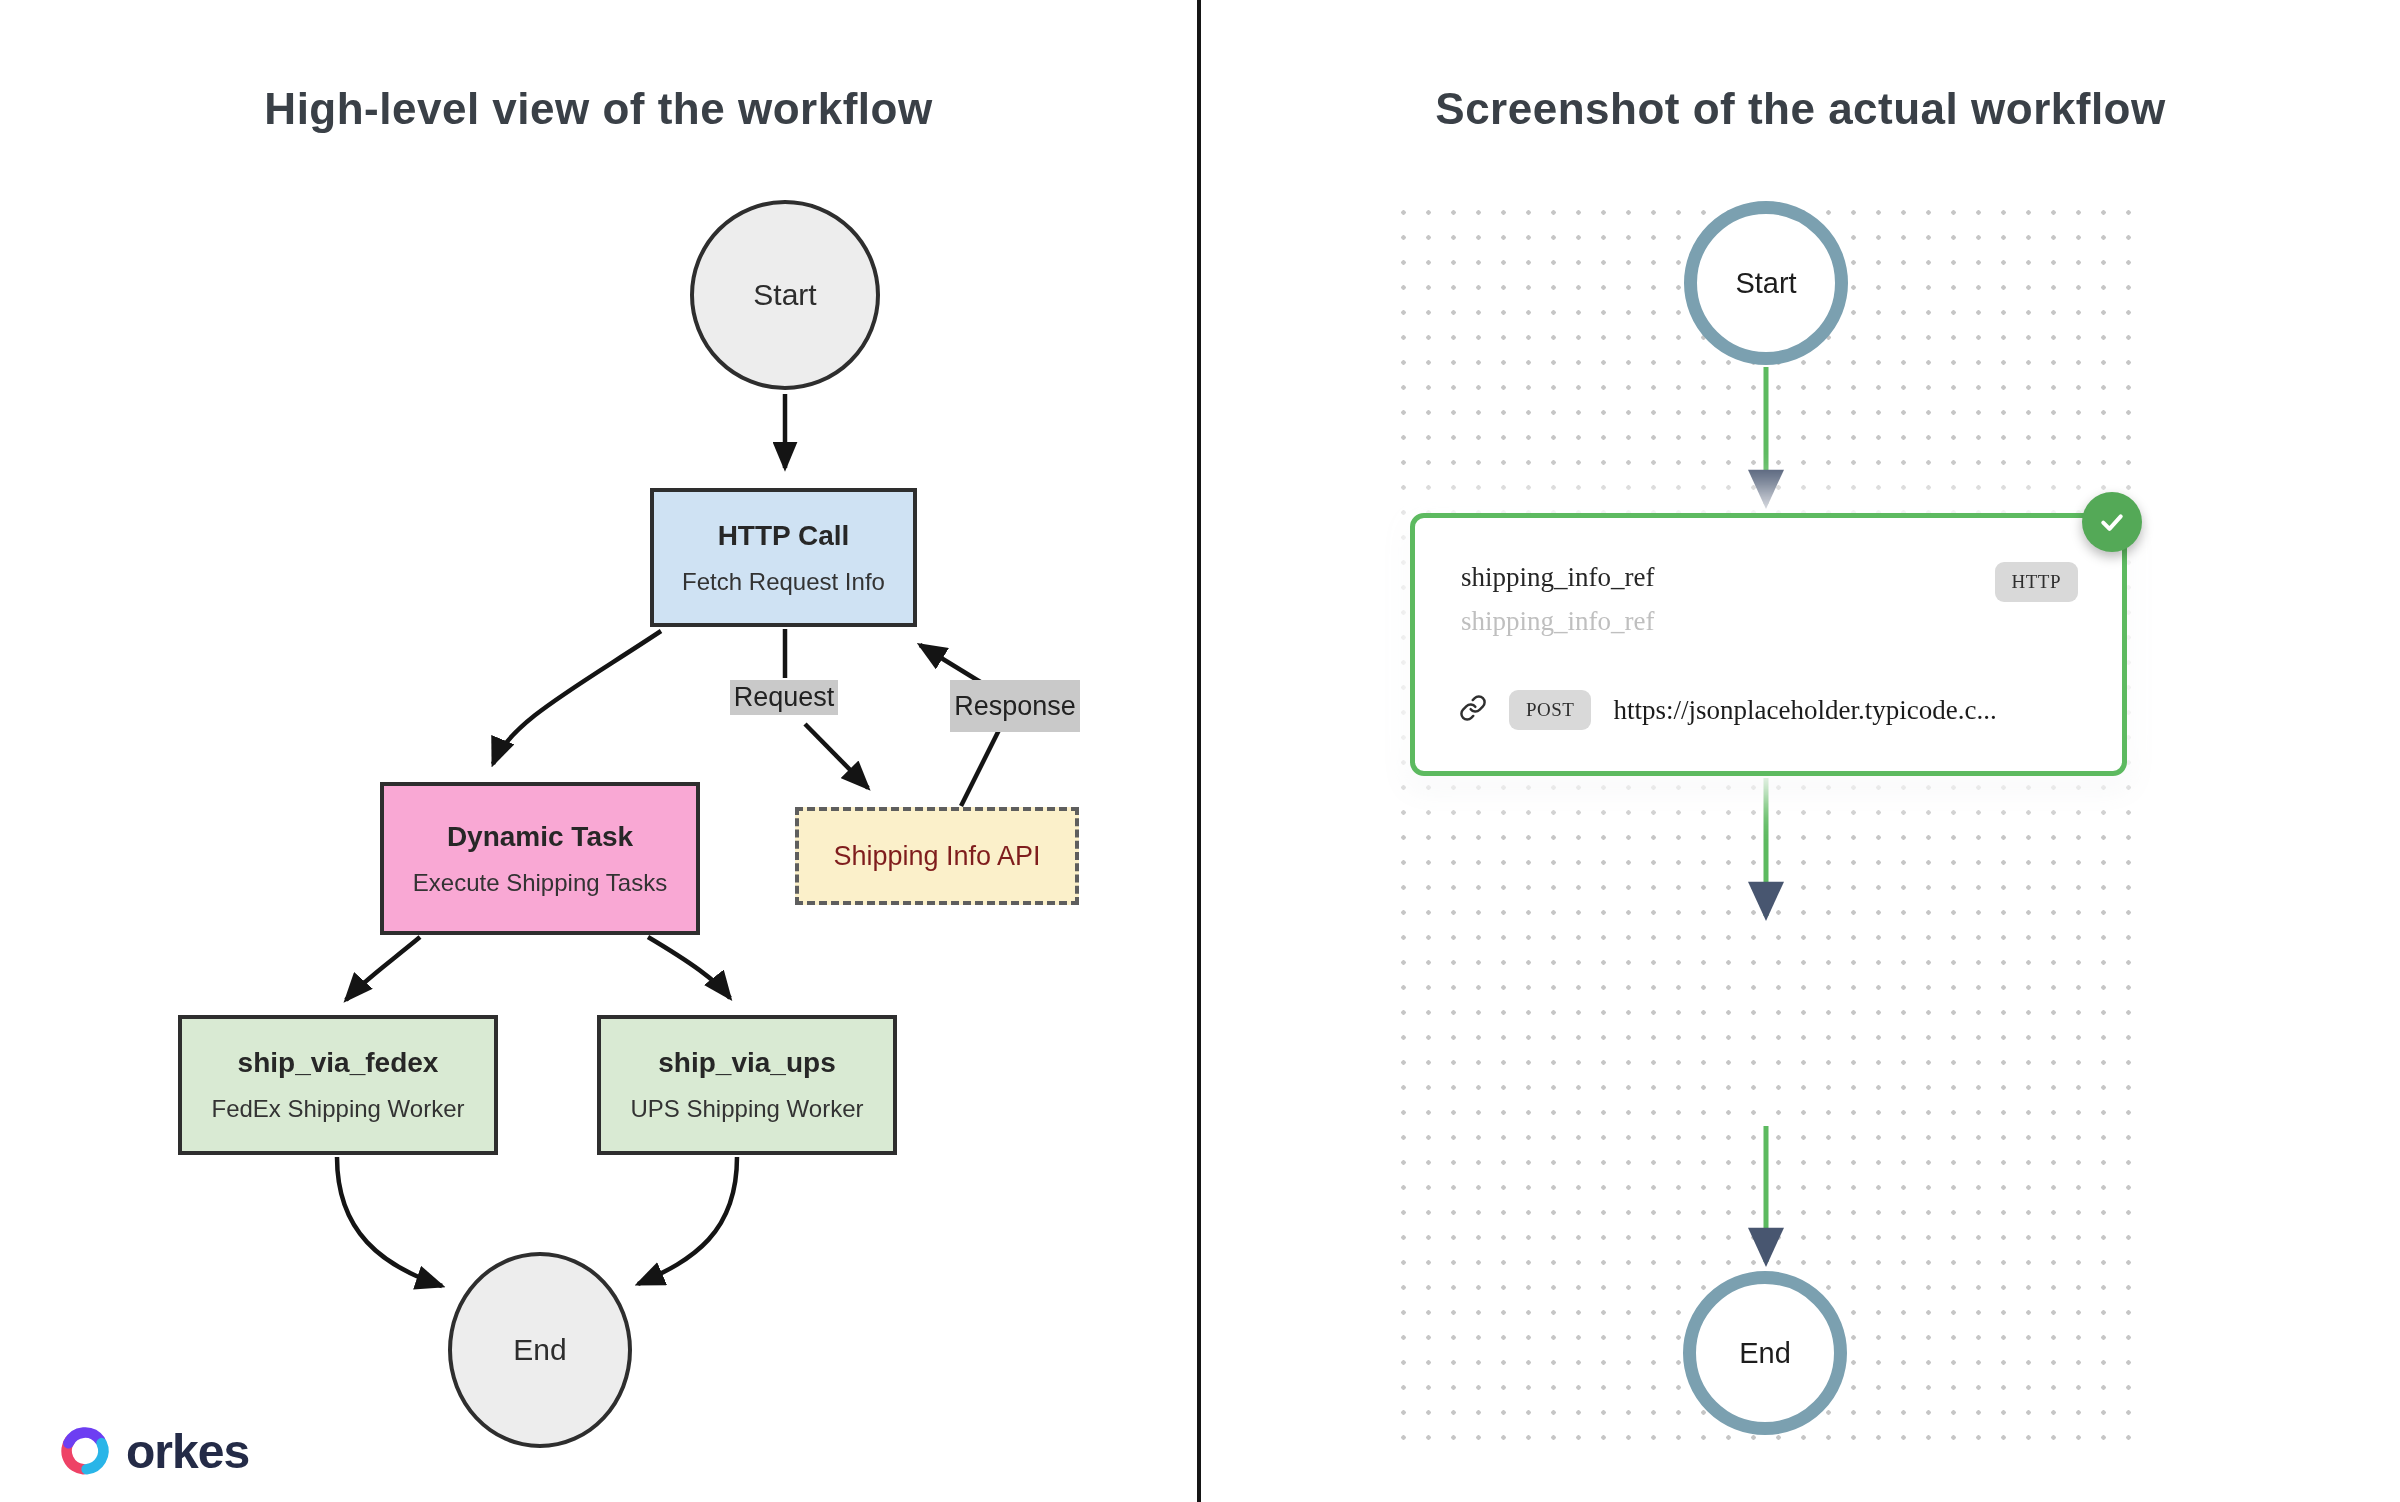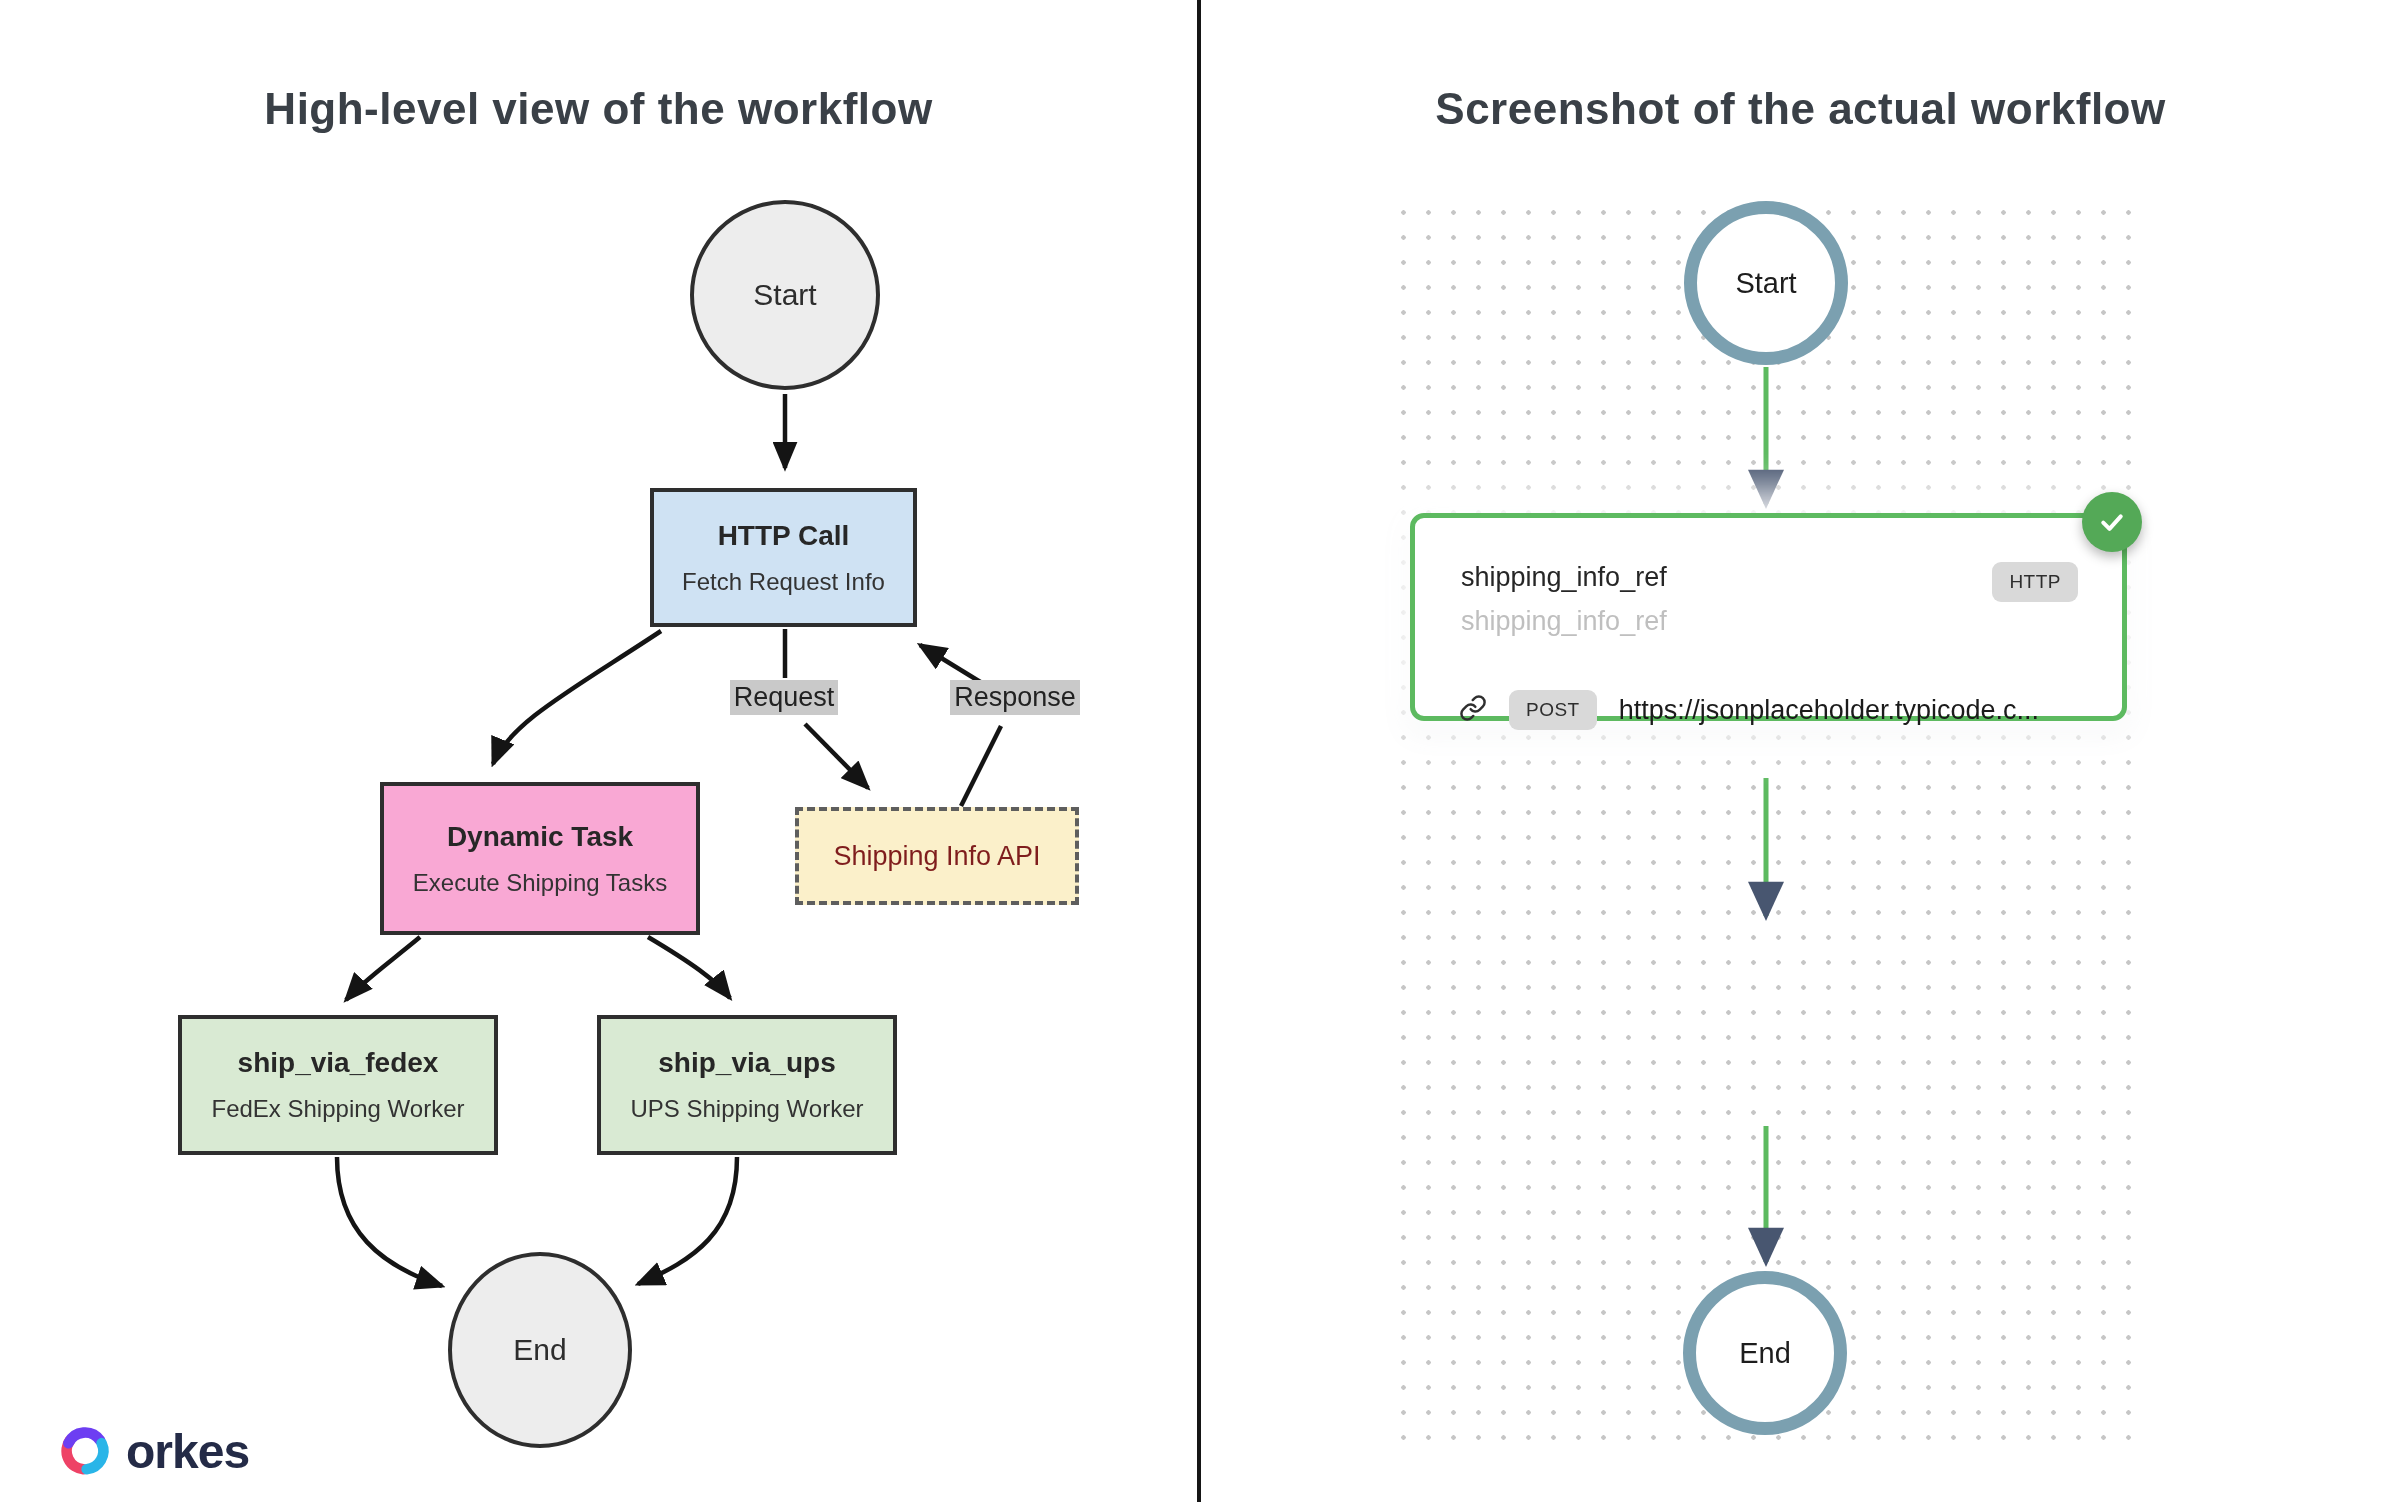--- a/index.html
+++ b/index.html
@@ -84,21 +84,21 @@
     </div>
 
     <div class="node box http-box" style="left:650px;top:488px;width:267px;height:139px;">
       <div class="bt">HTTP Call</div>
       <div class="bs">Fetch Request Info</div>
     </div>
 
     <div class="edge-label" style="left:730px;top:680px;width:108px;height:35px;">
       <span>Request</span>
     </div>
-    <div class="edge-label" style="left:950px;top:680px;width:130px;height:35px;">
+    <div class="edge-label" style="left:950px;top:680px;width:130px;height:52px;">
       <span>Response</span>
     </div>
 
     <div class="node api-box" style="left:795px;top:807px;width:284px;height:98px;">
       <span>Shipping Info API</span>
     </div>
 
     <div class="node box dynamic-box" style="left:380px;top:782px;width:320px;height:153px;">
       <div class="bt">Dynamic Task</div>
       <div class="bs">Execute Shipping Tasks</div>
@@ -147,21 +147,21 @@
         <path d="M 565 367 L 565 504" marker-end="url(#slate)"></path>
         <path d="M 565 778 L 565 916" marker-end="url(#slate)"></path>
         <path d="M 565 1126 L 565 1262" marker-end="url(#slate)"></path>
       </g>
     </svg>
 
     <div class="ring" style="left:483px;top:201px;">
       <span>Start</span>
     </div>
 
-    <div class="card light" style="top:513px;height:208px;">
+    <div class="card light" style="top:513px;height:263px;font-family:Liberation Serif, serif;">
       <div class="name">shipping_info_ref</div>
       <div class="ref">shipping_info_ref</div>
       <span class="badge type-badge">HTTP</span>
       <div class="io-row">
         <span>
           <svg width="28" height="28" viewBox="0 0 24 24" fill="none" stroke="#2f2f2f" stroke-width="2.1" stroke-linecap="round" stroke-linejoin="round">
             <path d="M10 13a5 5 0 0 0 7.54.54l3-3a5 5 0 0 0-7.07-7.07l-1.72 1.71"></path>
             <path d="M14 11a5 5 0 0 0-7.54-.54l-3 3a5 5 0 0 0 7.07 7.07l1.71-1.71"></path>
           </svg>
         </span>

